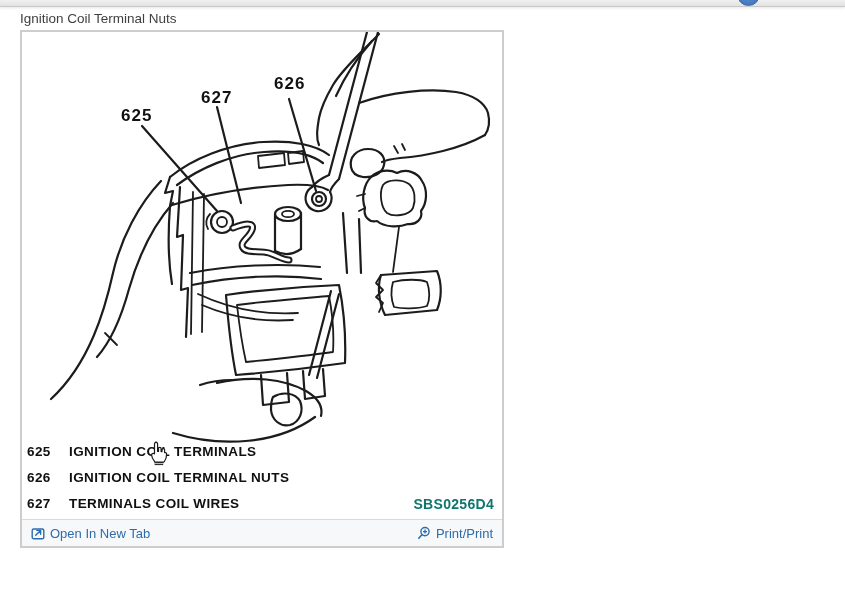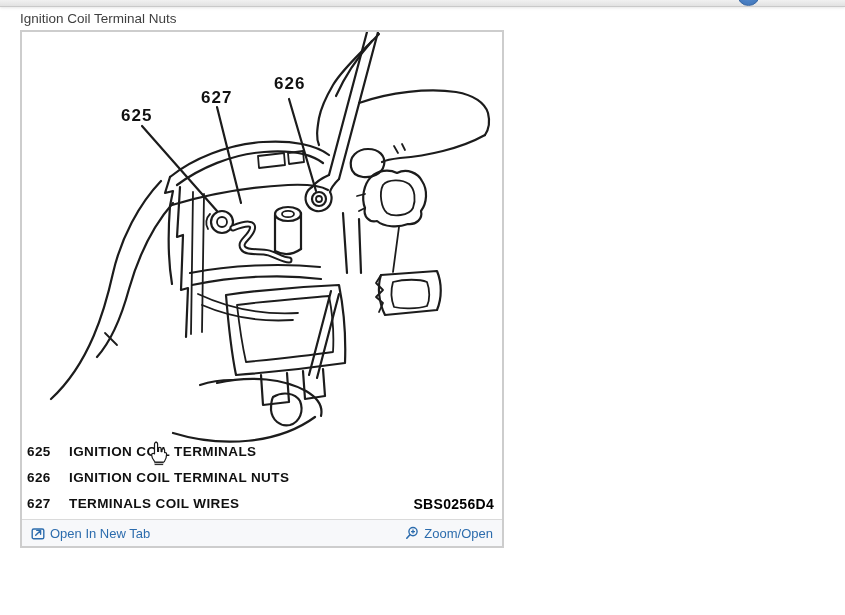--- a/index.html
+++ b/index.html
@@ -22,21 +22,21 @@
   .figure-image { position:absolute; left:0; top:0; width:480px; height:487px; cursor:pointer; }
   .diagram { position:absolute; left:0; top:0; width:480px; height:487px; }
 
   
   .legend { position:absolute; left:5px; top:412px; width:470px; color:#101010; }
   .legend-row { position:absolute; left:0; display:flex; font-weight:bold; font-size:13.5px;
                 letter-spacing:.4px; white-space:nowrap; }
   .legend-row .num { width:42px; }
   .row0 { top:0; } .row1 { top:26px; } .row2 { top:52px; }
   .fig-code { position:absolute; right:8px; top:464px; font-weight:bold; font-size:14px;
-              letter-spacing:.3px; color:#000000; }
+              letter-spacing:.3px; color:#0f766e; }
 
   
   .figure-toolbar { position:absolute; left:0; right:0; bottom:0; height:27px;
                     background:#f7f8fa; border-top:1px solid #dadada;
                     display:flex; justify-content:space-between; align-items:center;
                     padding:0 9px; }
   .fig-link { display:inline-flex; align-items:center; gap:5px; color:#2c6cad;
               font-size:13px; text-decoration:none; cursor:pointer; }
   .fig-link svg { display:block; }
 
@@ -192,21 +192,21 @@
           <path d="M4.7 9.3 L9.3 4.7 M5.8 4.4 H9.6 V8.2" fill="none" stroke="#2c6cad" stroke-width="1.4" stroke-linecap="round" stroke-linejoin="round"></path>
         </svg>
         <span>Open In New Tab</span>
       </a>
       <a class="fig-link">
         <svg width="14" height="14" viewBox="0 0 14 14">
           <circle cx="8" cy="5.6" r="4.1" fill="none" stroke="#2c6cad" stroke-width="1.4"></circle>
           <path d="M6 5.6 H10 M8 3.6 V7.6" fill="none" stroke="#2c6cad" stroke-width="1.3"></path>
           <path d="M4.9 8.8 L1.8 12.2" fill="none" stroke="#2c6cad" stroke-width="1.6" stroke-linecap="round"></path>
         </svg>
-        <span>Zoom/Open</span>
+        <span>Print/Print</span>
       </a>
     </div>
   </div>
 
   <svg class="cursor-overlay" viewBox="0 0 21 25">
     <path d="M8.6 1.2c1.1 0 2 .9 2 2v7.2h.9V7.6c0-.7.6-1.3 1.3-1.3s1.3.6 1.3 1.3v3h.9V9c0-.7.6-1.3 1.3-1.3S17.6 8.3 17.6 9v2.6h.8c.7 0 1.2.6 1.2 1.3 0 3.2-1 5.9-2.2 7.6-.3.5-.8.7-1.4.7H9c-.6 0-1.1-.3-1.5-.8-1.5-2-2.9-4.3-2.9-6.4 0-1 .8-1.7 1.7-1.7.5 0 .9.2 1.2.5V3.2c0-1.1.9-2 2.1-2z" fill="#ffffff" stroke="#1a1a1a" stroke-width="1.2" stroke-linejoin="round"></path>
     <path d="M7.2 21.8 h9.4 M7.6 23.6 h8.6" stroke="#1a1a1a" stroke-width="1" fill="none"></path>
   </svg>
 
 

